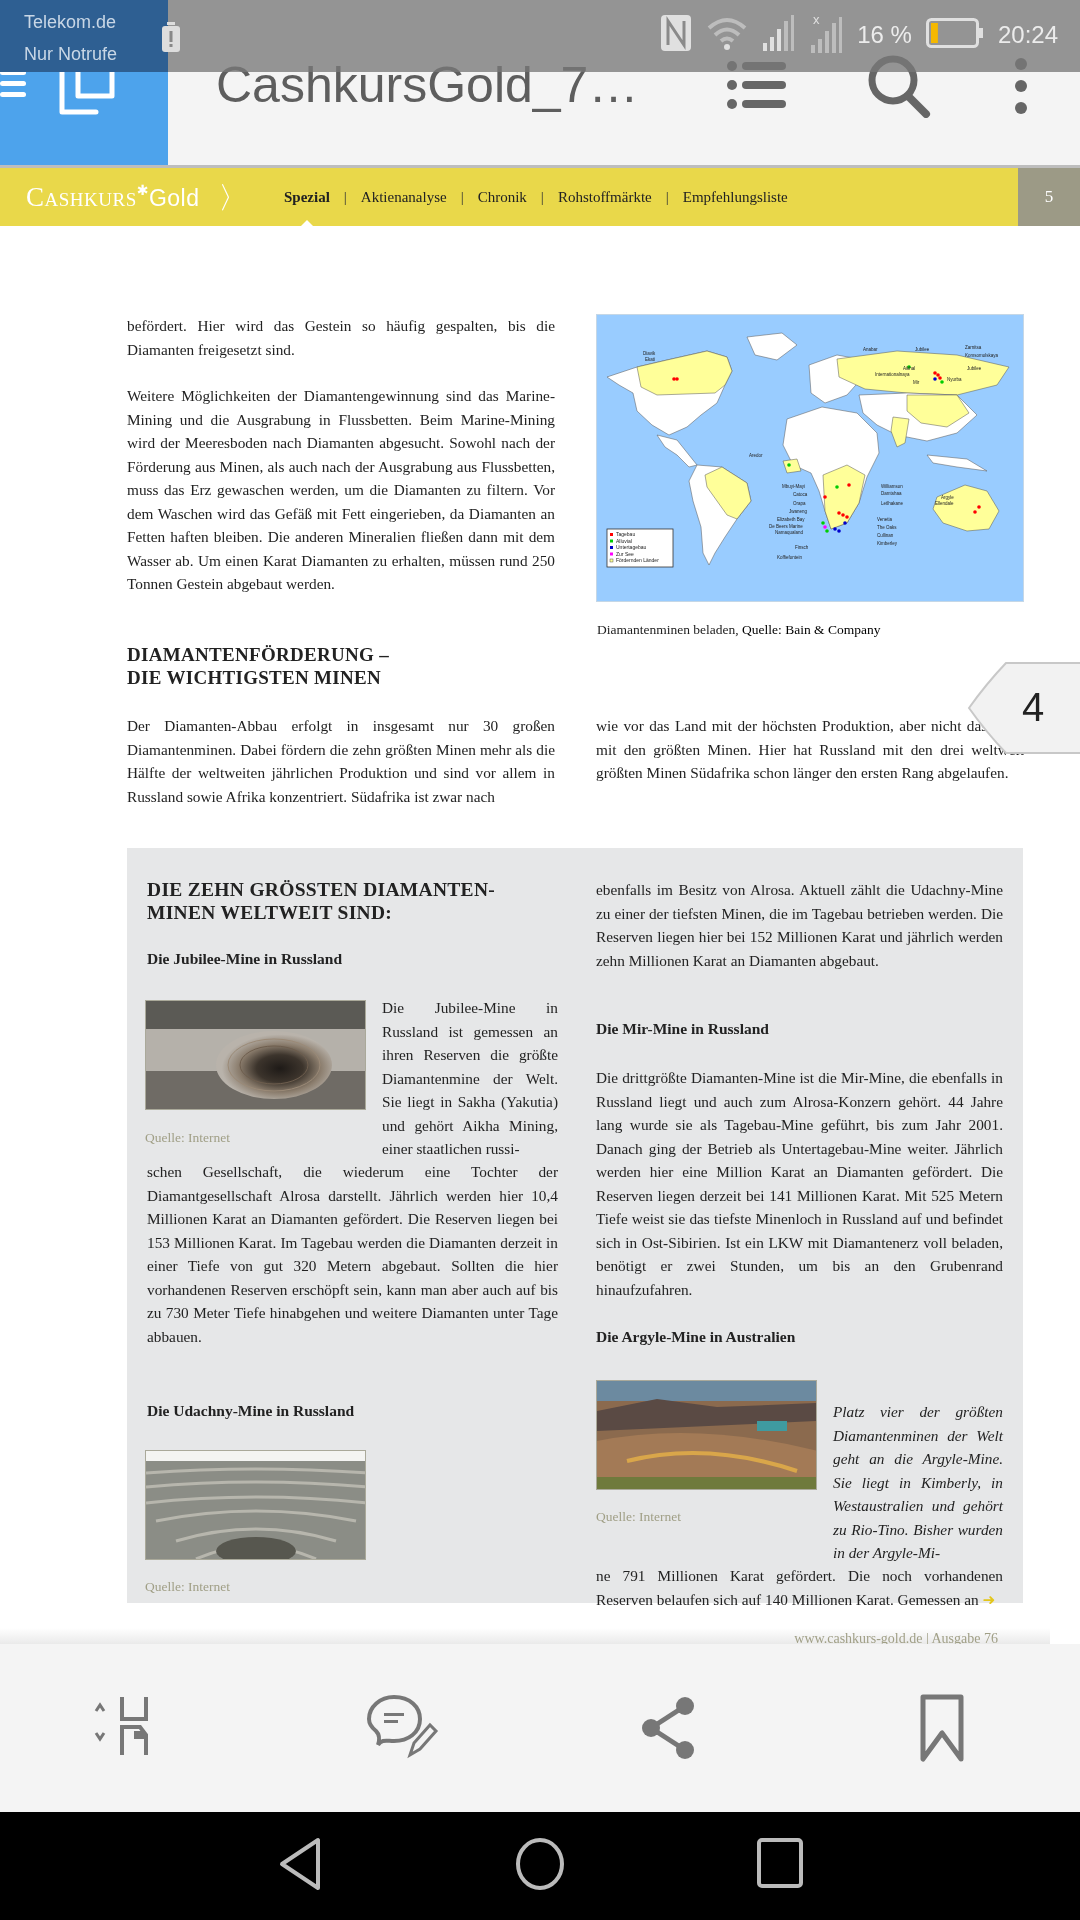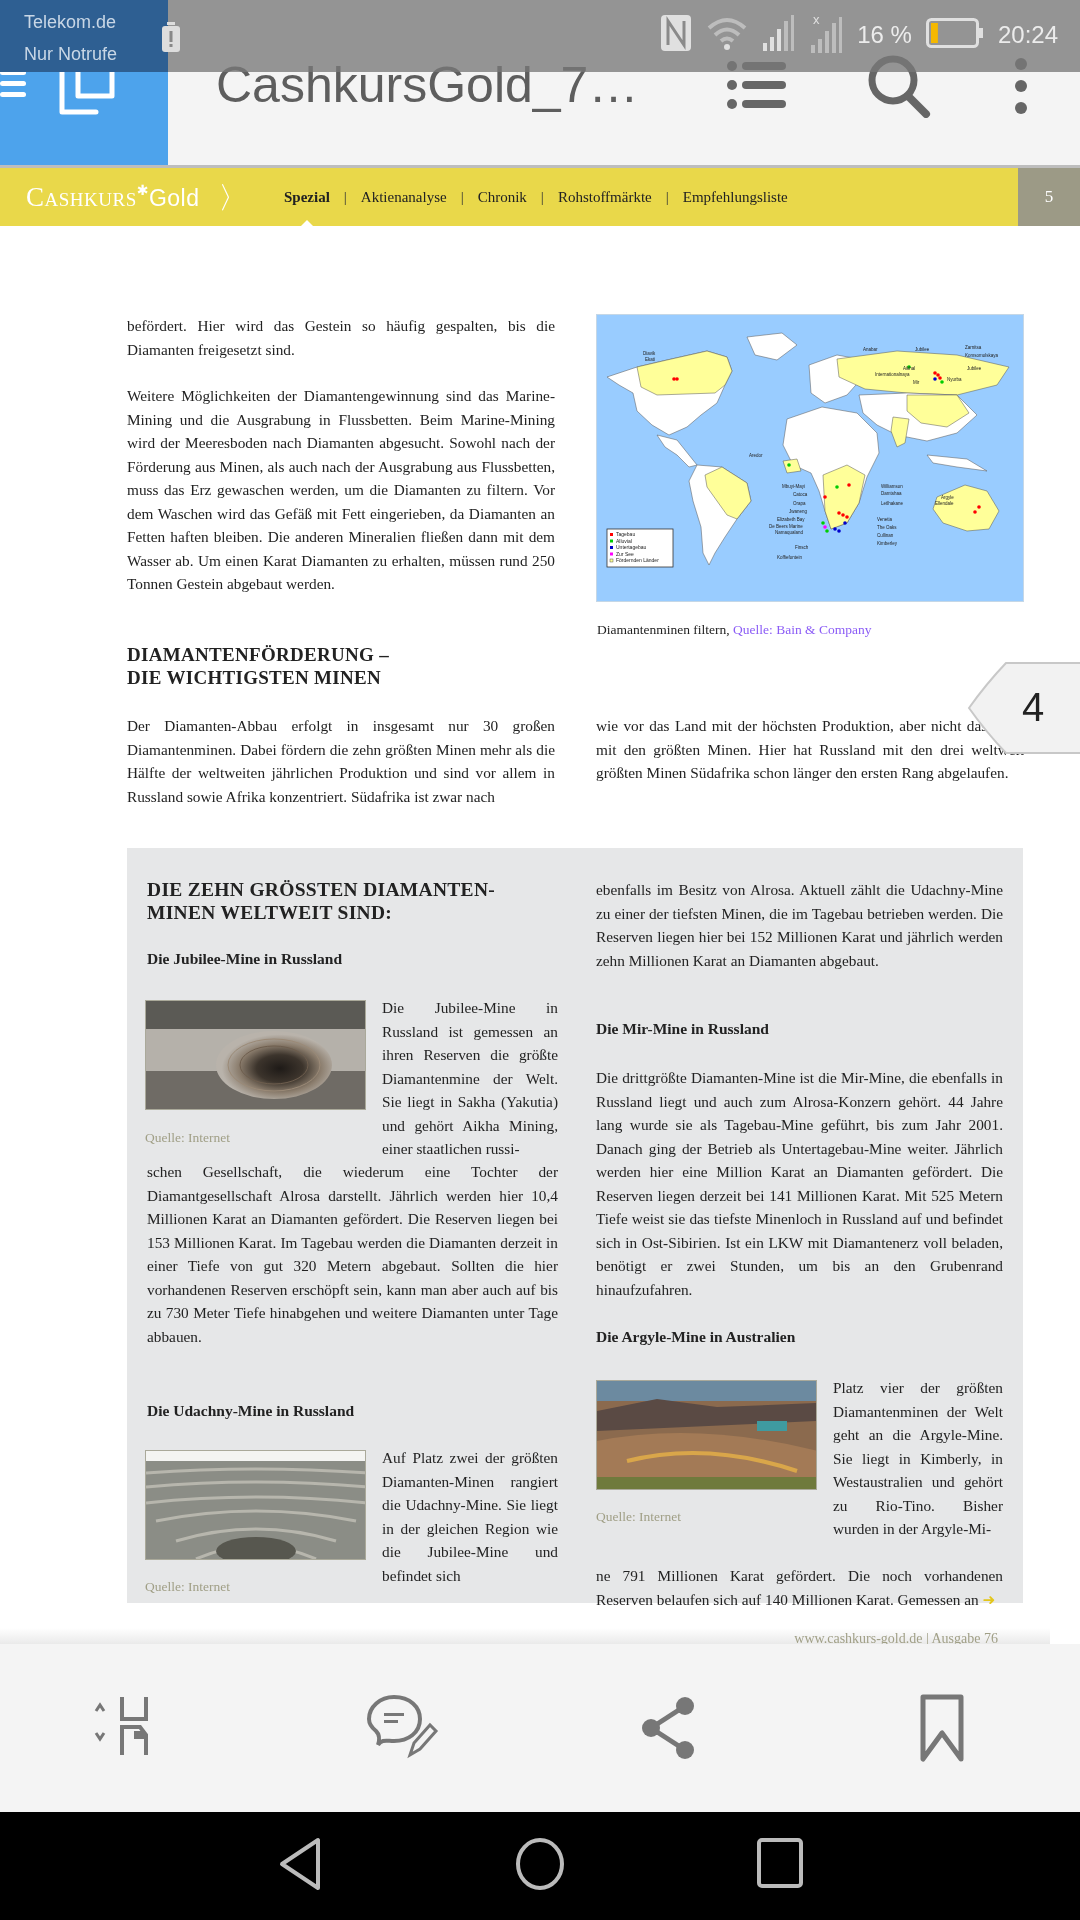--- a/index.html
+++ b/index.html
@@ -20,21 +20,21 @@
   .nav .item { padding: 0 4px; }
   .nav .item.active { font-weight: bold; position: relative; }
   .nav .item.active::after { content: ""; position: absolute; left: 50%; bottom: -21px; margin-left: -7px; border-left: 7px solid transparent; border-right: 7px solid transparent; border-bottom: 7px solid #fff; }
   .nav .sep { padding: 0 10px; color: #333; }
 
   .para { position: absolute; font-size: 15.3px; line-height: 23.5px; text-align: justify; color: #222; }
   .para p { margin-bottom: 23px; }
 
   .map-box { position: absolute; left: 596px; top: 314px; width: 428px; height: 288px; background: #99ccff; border: 1px solid #c5d7e6; overflow: hidden; }
   .map-caption { position: absolute; left: 597px; top: 622px; font-size: 13.5px; color: #222; }
-  .map-caption .src { color: #8b5cf6; }
+  .map-caption .src { color: #000000; }
 
   .h2 { position: absolute; left: 127px; top: 643px; font-size: 19px; line-height: 23px; font-weight: bold; color: #222; letter-spacing: 0.3px; }
 
   .box { position: absolute; left: 127px; top: 848px; width: 896px; height: 755px; background: #e6e7e8; }
   .box-title { position: absolute; left: 20px; top: 30px; font-size: 19.5px; line-height: 23px; font-weight: bold; color: #222; letter-spacing: 0.3px; }
   .mine-h { position: absolute; font-size: 15.5px; font-weight: bold; color: #222; text-align: center; }
   .mine-img { position: absolute; width: 221px; height: 110px; border: 1px solid #aaa99a; overflow: hidden; }
   .src-note { position: absolute; font-size: 13.5px; color: #a09f86; }
   .btext { position: absolute; font-size: 15.3px; line-height: 23.5px; text-align: justify; color: #222; }
   .arrow-more { color: #e3c61b; font-family: "DejaVu Sans", sans-serif; font-weight: bold; }
@@ -184,21 +184,21 @@
         <text x="280" y="206">Venetia</text>
         <text x="280" y="214">The Oaks</text>
         <text x="280" y="222">Cullinan</text>
         <text x="280" y="230">Kimberley</text>
         <text x="344" y="184">Argyle</text>
         <text x="338" y="190">Ellendale</text>
       </g>
     </svg>
   </div>
   <div class="map-caption">
-    <span>Diamantenminen filtern,</span>
+    <span>Diamantenminen beladen,</span>
     <span class="src">Quelle: Bain &amp; Company</span>
   </div>
 
   <div class="h2">
     <div>DIAMANTENFÖRDERUNG –</div>
     <div>DIE WICHTIGSTEN MINEN</div>
   </div>
 
   <div class="para" style="left:127px; top:714px; width:428px;">Der Diamanten-Abbau erfolgt in insgesamt nur 30 großen Diamantenminen. Dabei fördern die zehn größten Minen mehr als die Hälfte der weltweiten jährlichen Produktion und sind vor allem in Russland sowie Afrika konzentriert. Südafrika ist zwar nach</div>
   <div class="para" style="left:596px; top:714px; width:428px;">wie vor das Land mit der höchsten Produktion, aber nicht das Land mit den größten Minen. Hier hat Russland mit den drei weltweit größten Minen Südafrika schon länger den ersten Rang abgelaufen.</div>
@@ -242,40 +242,39 @@
             <path d="M0,36 Q110,26 221,36"></path>
             <path d="M0,52 Q110,40 221,52"></path>
           <path d="M10,70 Q110,50 210,70"></path>
             <path d="M30,90 Q110,66 190,90"></path>
             <path d="M50,108 Q110,82 170,108"></path>
         </g>
         <ellipse cx="110" cy="100" rx="40" ry="14" fill="#57574f"></ellipse>
       </svg>
     </div>
     <div class="src-note" style="left:18px; top:731px;">Quelle: Internet</div>
-    <div class="btext" style="left:255px; top:598px; width:176px;">Auf Platz zwei der größten Diamanten-Minen rangiert die Udachny-Mine. Sie liegt in der gleichen Region wie die Jubilee-Mine und befindet sich</div>
 
     <div class="btext" style="left:469px; top:30px; width:407px;">ebenfalls im Besitz von Alrosa. Aktuell zählt die Udachny-Mine zu einer der tiefsten Minen, die im Tagebau betrieben werden. Die Reserven liegen hier bei 152 Millionen Karat und jährlich werden zehn Millionen Karat an Diamanten abgebaut.</div>
     <div class="mine-h" style="left:469px; top:172px;">Die Mir-Mine in Russland</div>
     <div class="btext" style="left:469px; top:218px; width:407px;">Die drittgrößte Diamanten-Mine ist die Mir-Mine, die ebenfalls in Russland liegt und auch zum Alrosa-Konzern gehört. 44 Jahre lang wurde sie als Tagebau-Mine geführt, bis zum Jahr 2001. Danach ging der Betrieb als Untertagebau-Mine weiter. Jährlich werden hier eine Million Karat an Diamanten gefördert. Die Reserven liegen derzeit bei 141 Millionen Karat. Mit 525 Metern Tiefe weist sie das tiefste Minenloch in Russland auf und befindet sich in Ost-Sibirien. Ist ein LKW mit Diamantenerz voll beladen, benötigt er zwei Stunden, um bis an den Grubenrand hinaufzufahren.</div>
 
     <div class="mine-h" style="left:469px; top:480px;">Die Argyle-Mine in Australien</div>
     <div class="mine-img" style="left:469px; top:532px;">
       <svg width="221" height="110">
         <rect width="221" height="110" fill="#8b6a4e"></rect>
         <rect width="221" height="20" fill="#6c8aa0"></rect>
         <path d="M0,30 L60,18 L120,26 L221,22 L221,40 L0,50 Z" fill="#5a4a44"></path>
         <path d="M0,60 Q100,40 221,70 L221,110 L0,110 Z" fill="#a37a56"></path>
         <path d="M30,80 Q110,60 200,90" fill="none" stroke="#d9a64a" stroke-width="4"></path>
         <rect x="0" y="96" width="221" height="14" fill="#6f7a3c"></rect>
         <rect x="160" y="40" width="30" height="10" fill="#3f9ba0"></rect>
       </svg>
     </div>
     <div class="src-note" style="left:469px; top:661px;">Quelle: Internet</div>
-    <div class="btext" style="left:706px; top:528px; width:170px;">Platz vier der größten Diamantenminen der Welt geht an die Argyle-Mine. Sie liegt in Kimberly, in Westaustralien und gehört zu Rio-Tino. Bisher wurden in der Argyle-Mi-</div>
+    <div class="btext" style="left:706px; top:552px; width:170px;font-style:italic;">Platz vier der größten Diamantenminen der Welt geht an die Argyle-Mine. Sie liegt in Kimberly, in Westaustralien und gehört zu Rio-Tino. Bisher wurden in der Argyle-Mi-</div>
     <div class="btext" style="left:469px; top:716px; width:407px;">
       <span>ne 791 Millionen Karat gefördert. Die noch vorhandenen Reserven belaufen sich auf 140 Millionen Karat. Gemessen an</span>
       <span class="arrow-more">➜</span>
     </div>
   </div>
 
   <div class="footer-line">
     <span>www.cashkurs-gold.de  |  Ausgabe 76</span>
   </div>
 

